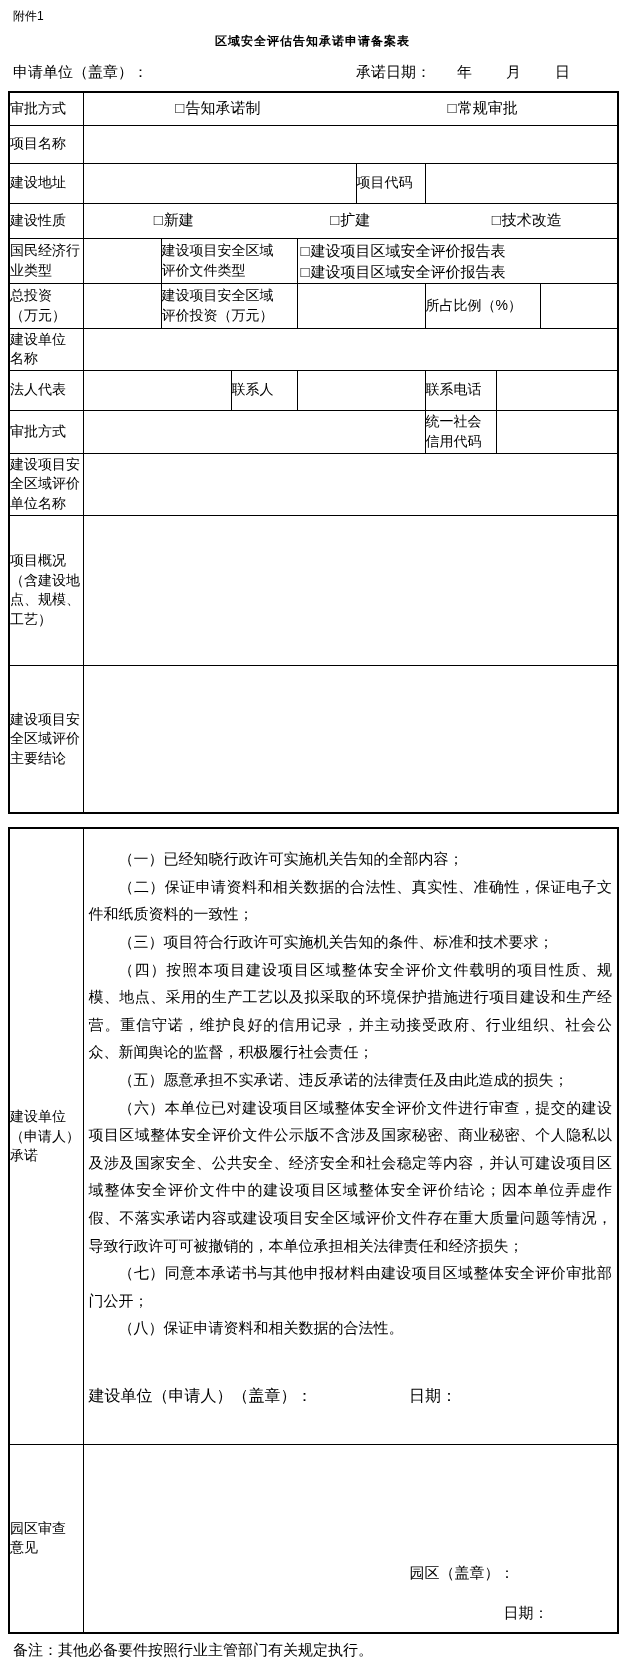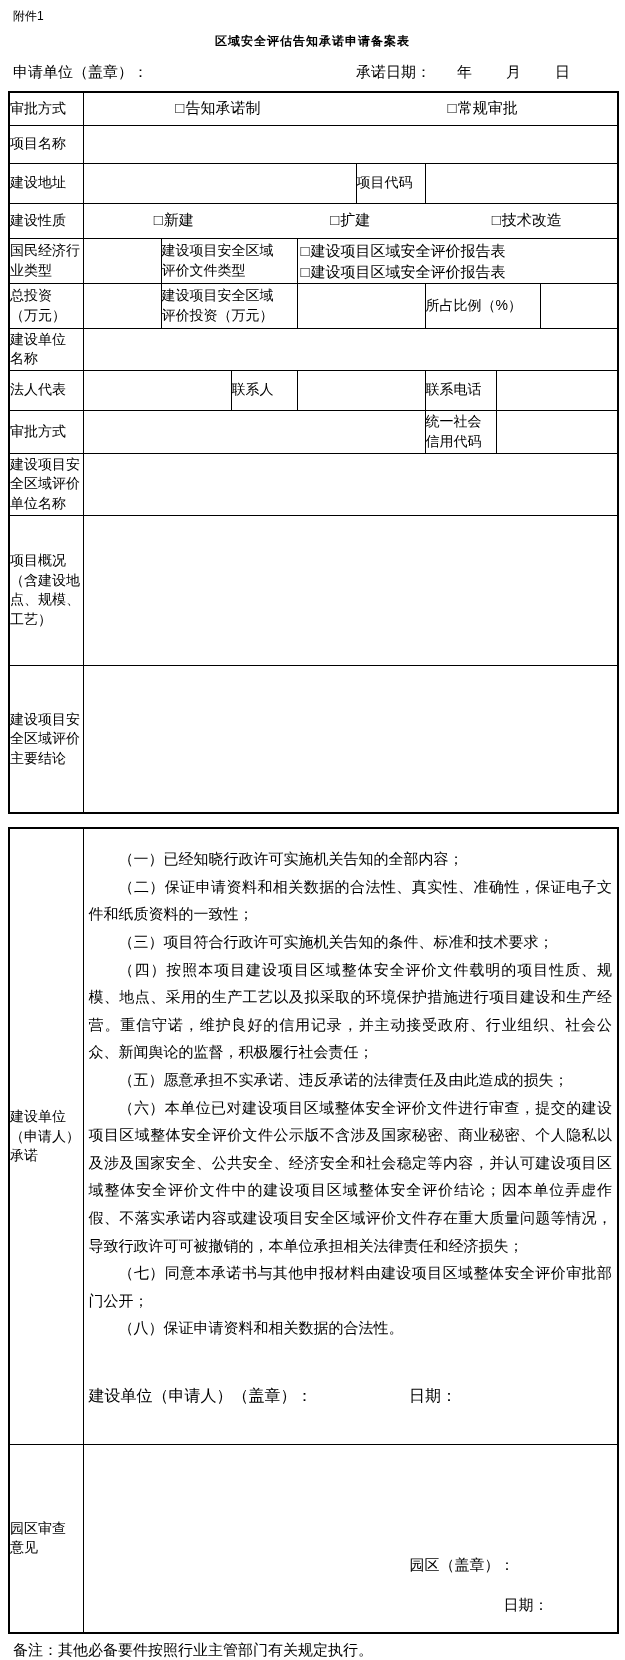--- a/index.html
+++ b/index.html
@@ -30,21 +30,21 @@
   .cb{ display:inline-block; margin-right:1px; }
   .optcol{ line-height:21px; padding-left:1px; }
 
   .gap{ height:13px; }
 
   td.commit-cell{ vertical-align:top; padding:16px 5px 8px 5px; }
   .commit-cell p{ margin:0; text-indent:2em; text-align:justify; line-height:27.6px; font-size:15px; }
   .sig-line{ margin-top:44px; font-size:16px; }
   .sig-line .date-part{ margin-left:92px; }
 
-  td.review-cell{ vertical-align:bottom; padding:0 0 16px 0;font-family:Liberation Serif, serif; }
+  td.review-cell{ vertical-align:bottom; padding:0 0 8px 0;font-family:Liberation Serif, serif; }
   .review-inner{ font-size:15px; line-height:22px; }
   .review-seal{ margin-left:326px; }
   .review-date{ margin-left:420px; margin-top:18px; }
 
   .note{ font-size:15px; margin:7px 0 0 5px; }
 </style>
 </head>
 <body>
 
 <div class="page">

